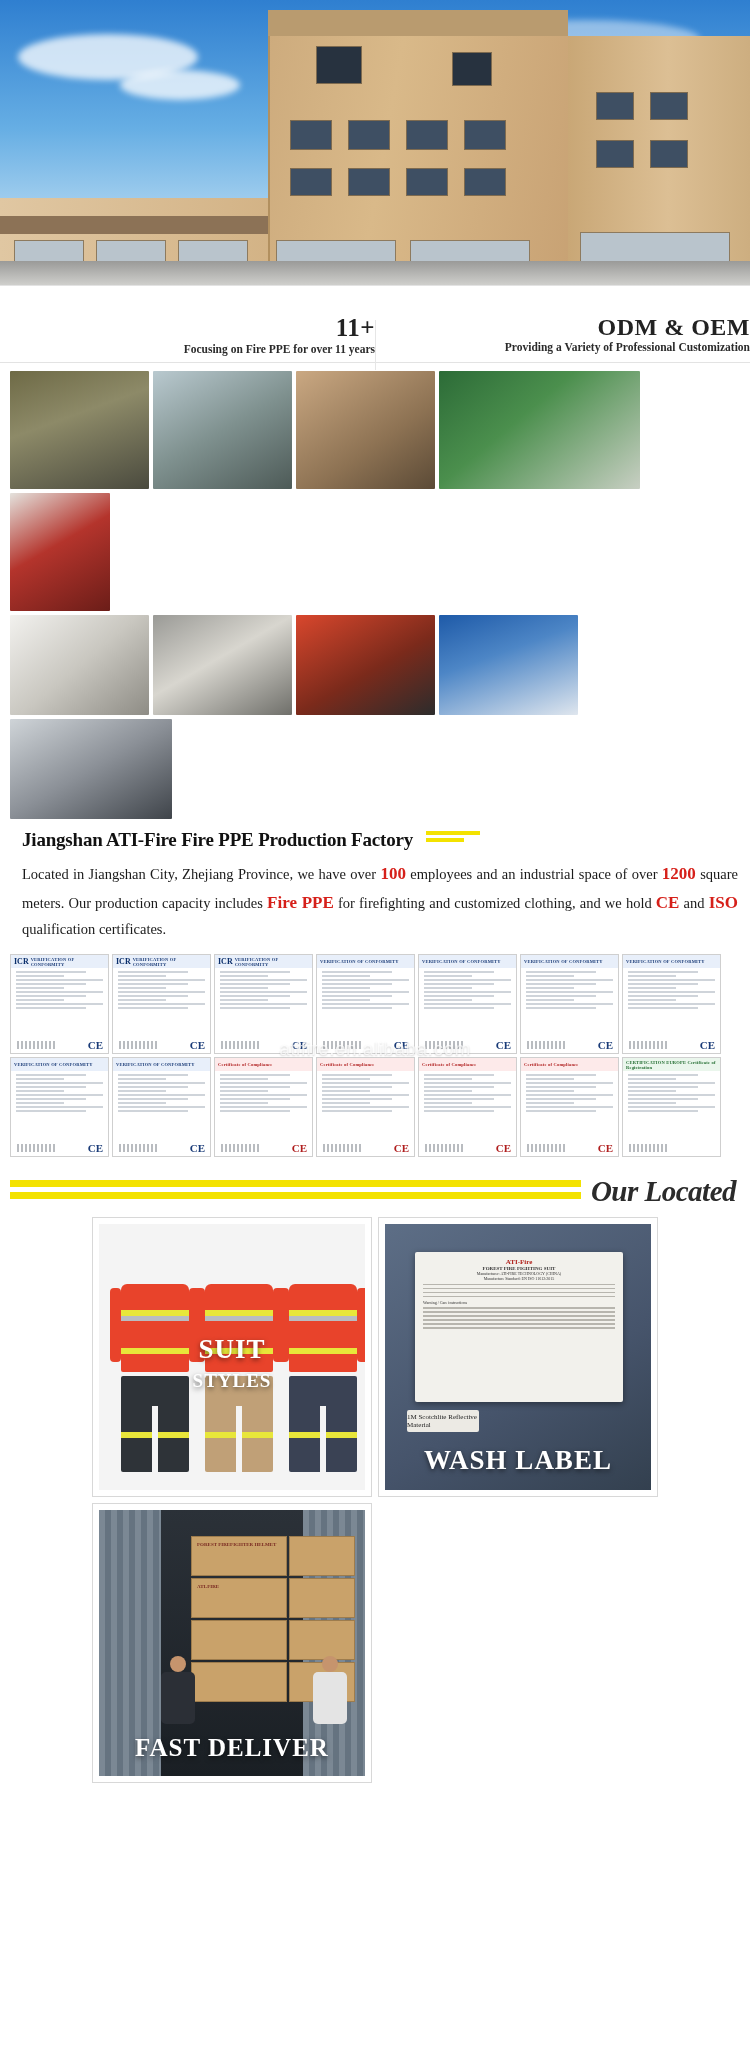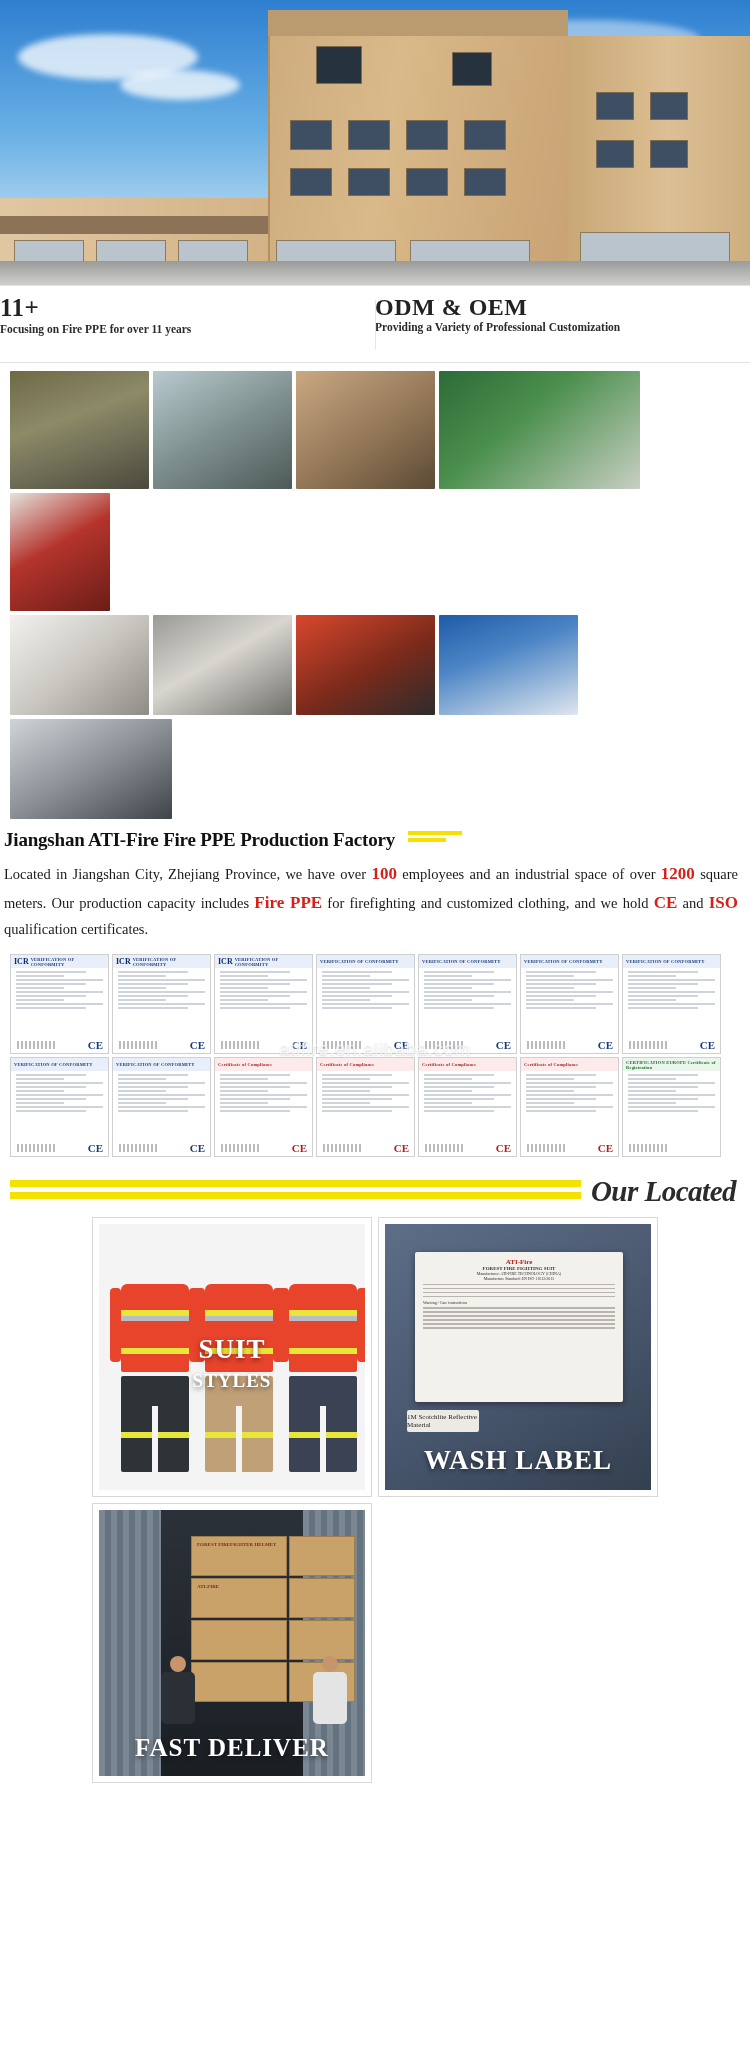--- a/index.html
+++ b/index.html
@@ -59,21 +59,21 @@
     position: absolute; left: 0; bottom: 0; width: 750px; height: 24px;
     background: linear-gradient(#9a9a98,#cfcfcc);
   }
 
   
   .stats {
     display: flex; width: 750px; height: 78px;
     border-top: 1px solid #e3e3e3; border-bottom: 1px solid #e3e3e3;
     background: #fff;
   }
-  .stat { flex: 1; text-align: left; padding-top: 8px; position: relative; }
+  .stat { flex: 1; text-align: right; padding-top: 8px; position: relative; margin-top: 20px; }
   .stat + .stat::before {
     content: ""; position: absolute; left: 0; top: 14px;
     width: 1px; height: 50px; background: #e6e6e6;
   }
   .stat .big {
     font-size: 25px; font-weight: bold; letter-spacing: .5px; line-height: 1.1;
   }
   .stat .big.center { font-size: 24px; }
   .stat .sub { font-size: 11.5px; line-height: 1.35; font-weight: bold; color: #2b2b2b; }
 
@@ -91,21 +91,21 @@
   .f3 { background: linear-gradient(145deg,#caa882 0%, #8d7253 60%, #5b4a36 100%); }
   .f4 { background: linear-gradient(140deg,#2c6b37 0%, #4b8f4d 40%, #c8cfc3 100%); }
   .f5 { background: linear-gradient(150deg,#e4e2dd 0%, #b4342c 45%, #6b1d18 100%); }
   .f6 { background: linear-gradient(140deg,#f2f1ee 0%, #c9c7c0 50%, #8e8c85 100%); }
   .f8 { background: linear-gradient(150deg,#9a9a96 0%, #d8d6cf 45%, #6f6f6a 100%); }
   .f9 { background: linear-gradient(150deg,#d9472d 0%, #7b2a1b 55%, #2c2c2c 100%); }
   .f10 { background: linear-gradient(160deg,#1e5aa8 0%, #4d86c6 40%, #dfe6ee 100%); }
   .f12 { background: linear-gradient(150deg,#cfd4d8 0%, #8b9097 50%, #3f444a 100%); }
 
   
-  .desc { padding: 4px 12px 12px 4px; }
+  .desc { padding: 4px 12px 12px 22px; }
   .desc h2 {
     margin: 6px 0 8px 0; font-size: 19px; font-weight: bold;
     color: #111; letter-spacing: -.2px; position: relative;
   }
   .desc h2 .bars {
     display: inline-block; vertical-align: 4px; margin-left: 8px;
   }
   .bar-y { display: block; width: 54px; height: 4px; background: #f3e200; margin-bottom: 3px; }
   .bar-y2 { display: block; width: 38px; height: 4px; background: #f3e200; }
   .desc p {

